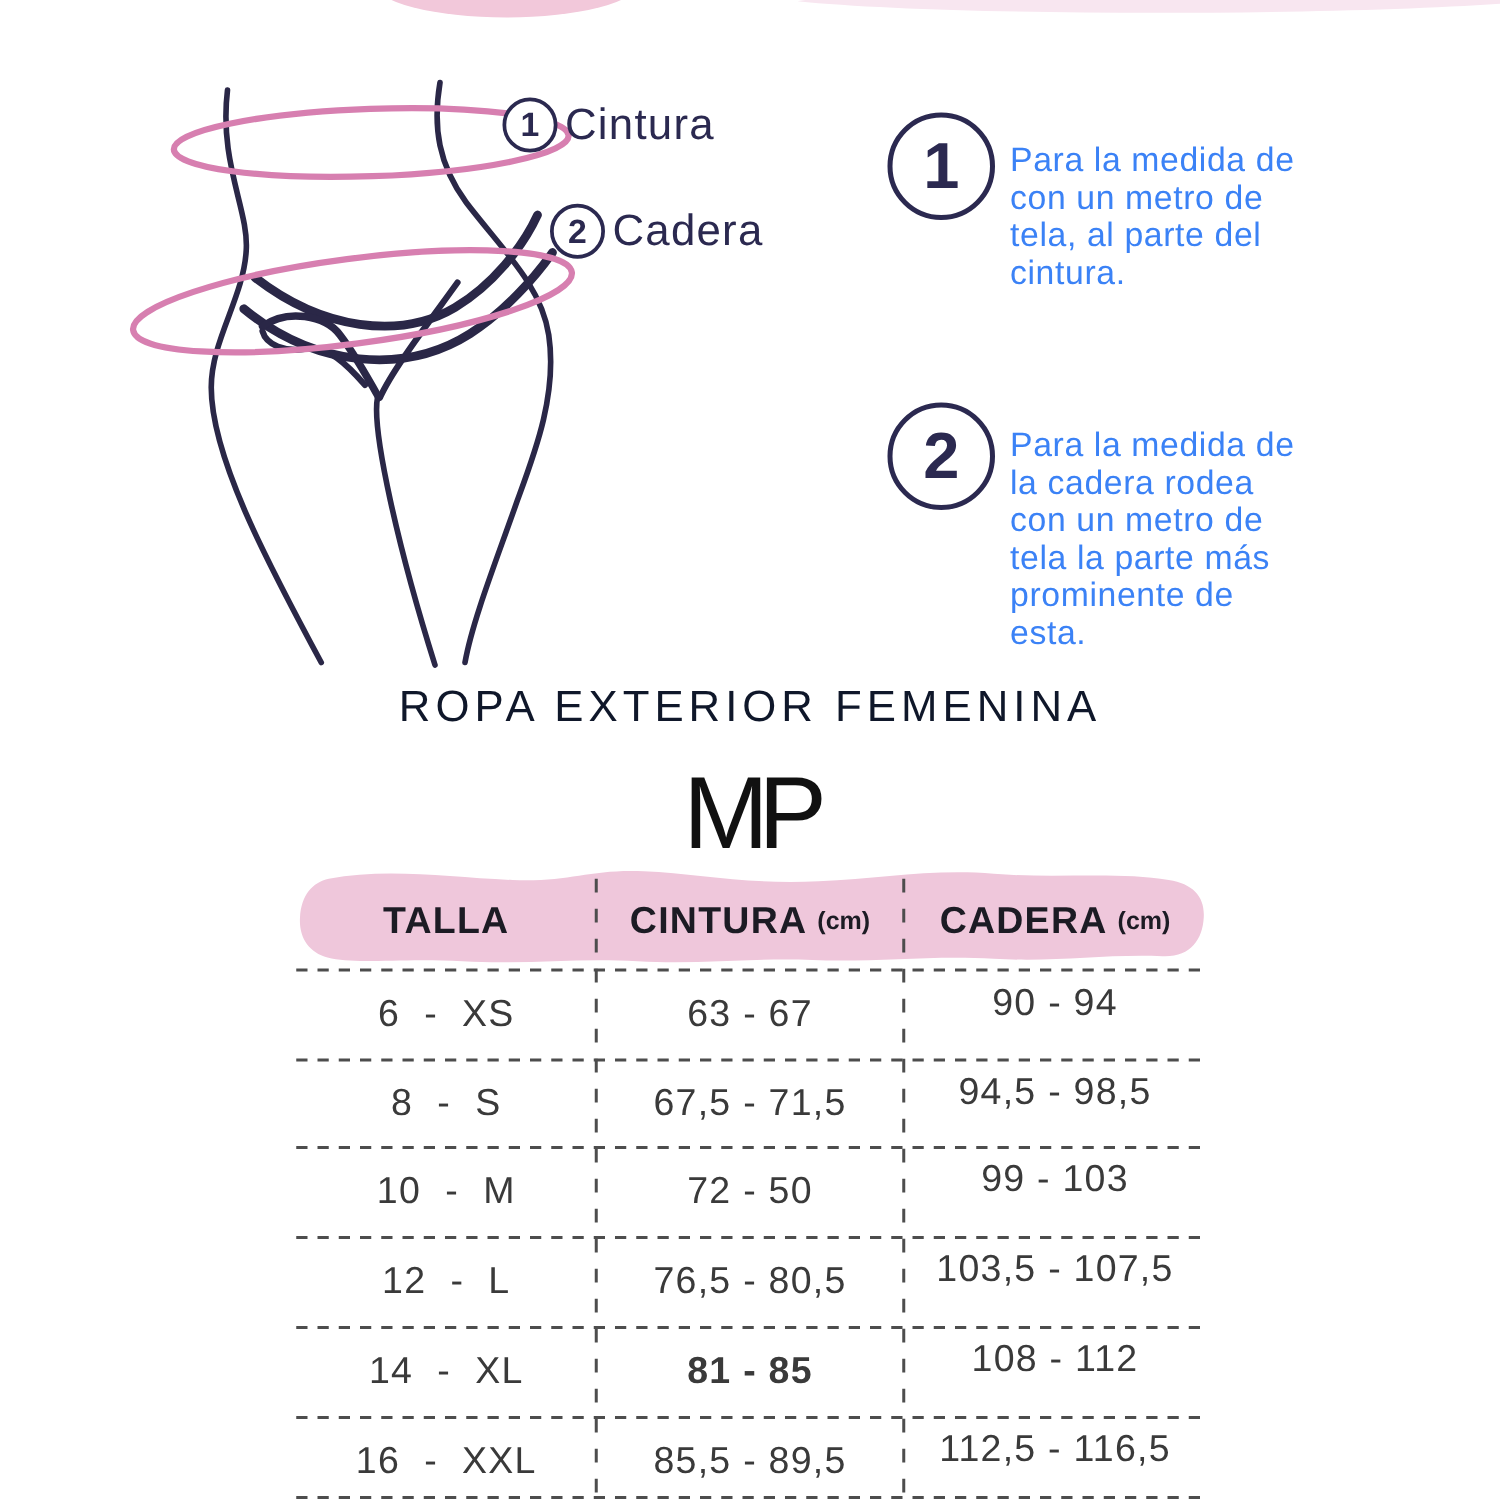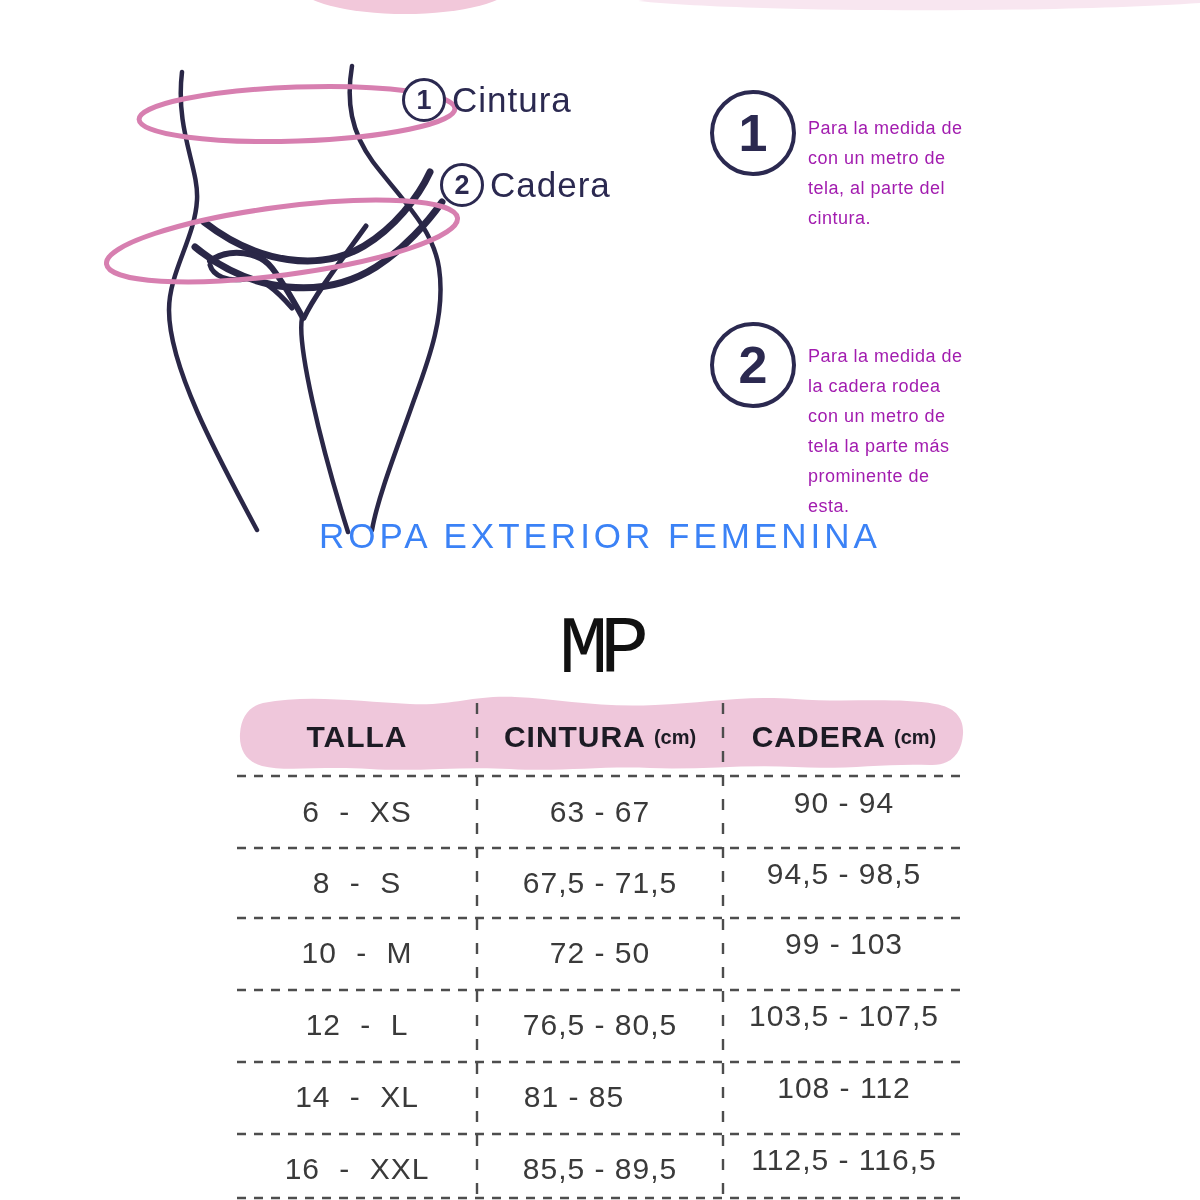--- a/index.html
+++ b/index.html
@@ -18,32 +18,32 @@
   }
   .measure-text{font-size:35px;letter-spacing:1px;margin-left:6px;color:#2b2950;}
 
   
   .step-circle{
     position:absolute;width:86px;height:86px;border:4px solid #2b2950;border-radius:50%;
     display:flex;align-items:center;justify-content:center;box-sizing:border-box;
     font-size:52px;font-weight:bold;color:#2b2950;background:#fff;
   }
   .step-text{
-    position:absolute;width:290px;font-size:18px;line-height:30px;color:#a21caf;letter-spacing:0.5px;
+    position:absolute;width:290px;font-size:27px;line-height:30px;color:#3b82f6;letter-spacing:0.5px;
   }
   .step-text span{display:block;}
 
   
   .section-title{
-    position:absolute;left:0;top:516px;width:1200px;text-align:center;
-    font-size:35px;letter-spacing:4px;color:#3b82f6;
+    position:absolute;left:0;top:546px;width:1200px;text-align:center;
+    font-size:35px;letter-spacing:4px;color:#0f172a;
   }
   .brand-logo{
     position:absolute;left:0;top:604px;width:1200px;text-align:center;
-    font-family:Liberation Mono, monospace;font-size:82px;letter-spacing:-0.1em;color:#111;
+    font-family:Liberation Sans, sans-serif;font-size:82px;letter-spacing:-0.1em;color:#111;
   }
 
   
   .th-cell{
     position:absolute;height:70px;display:flex;align-items:center;justify-content:center;
     font-weight:bold;color:#1c1b24;font-size:30px;letter-spacing:1px;
   }
   .th-unit{font-size:20px;margin-left:8px;letter-spacing:0;}
   .td-cell{
     position:absolute;height:70px;display:flex;align-items:center;justify-content:center;
@@ -163,21 +163,21 @@
     <div class="td-cell" style="left:477px;top:918px;width:246px;">72 - 50</div>
     <div class="td-cell td-cadera" style="left:723px;top:918px;width:242px;">99 - 103</div>
   </div>
   <div>
     <div class="td-cell td-talla" style="left:237px;top:990px;width:240px;">12 - L</div>
     <div class="td-cell" style="left:477px;top:990px;width:246px;">76,5 - 80,5</div>
     <div class="td-cell td-cadera" style="left:723px;top:990px;width:242px;">103,5 - 107,5</div>
   </div>
   <div>
     <div class="td-cell td-talla" style="left:237px;top:1062px;width:240px;">14 - XL</div>
-    <div class="td-cell" style="left:451px;top:1062px;width:246px;">81 - 85</div>
+    <div class="td-cell" style="left:477px;top:1062px;width:246px;font-weight:bold;">81 - 85</div>
     <div class="td-cell td-cadera" style="left:723px;top:1062px;width:242px;">108 - 112</div>
   </div>
   <div>
     <div class="td-cell td-talla" style="left:237px;top:1134px;width:240px;">16 - XXL</div>
     <div class="td-cell" style="left:477px;top:1134px;width:246px;">85,5 - 89,5</div>
     <div class="td-cell td-cadera" style="left:723px;top:1134px;width:242px;">112,5 - 116,5</div>
   </div>
 
 </div>
 

